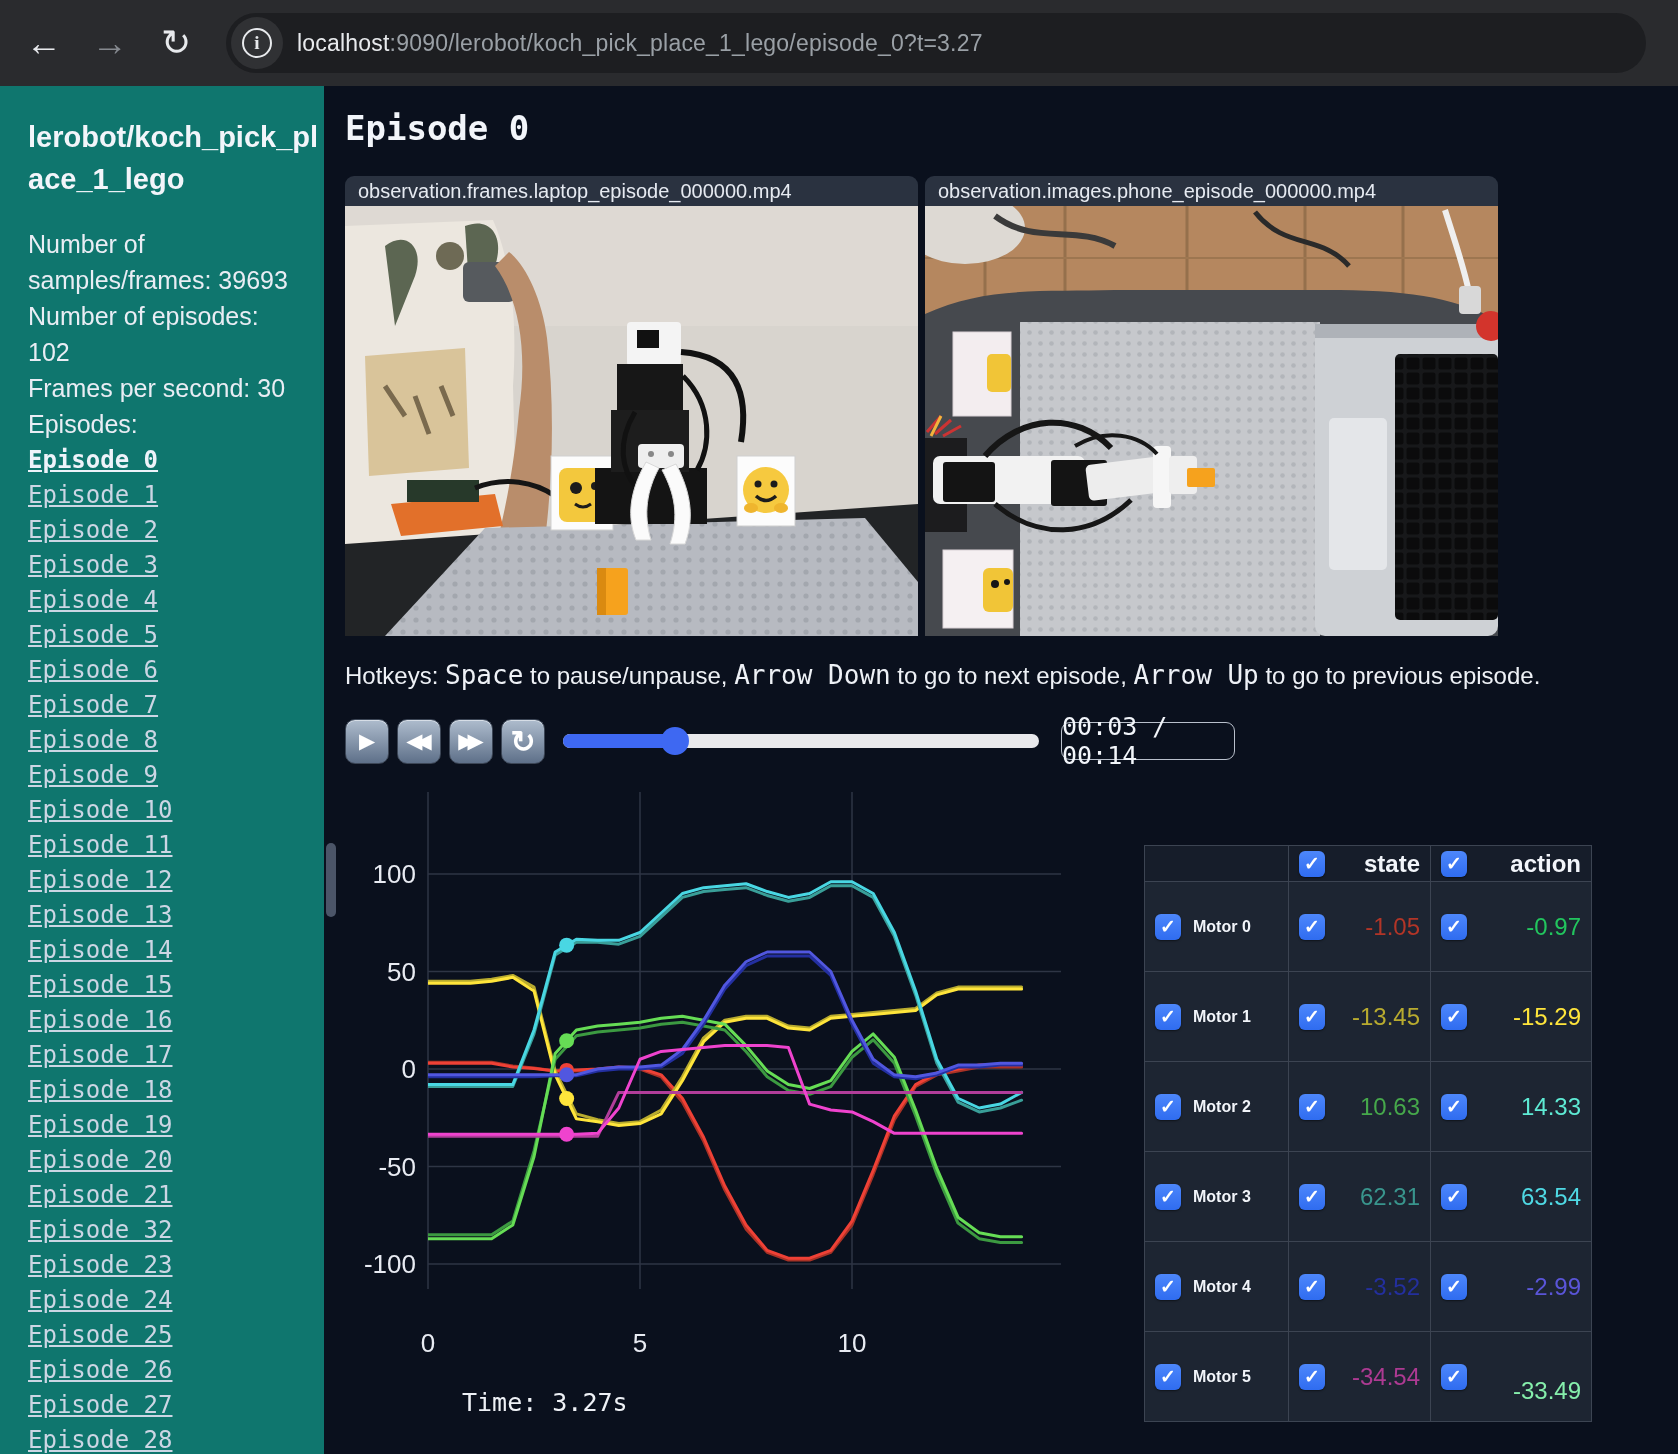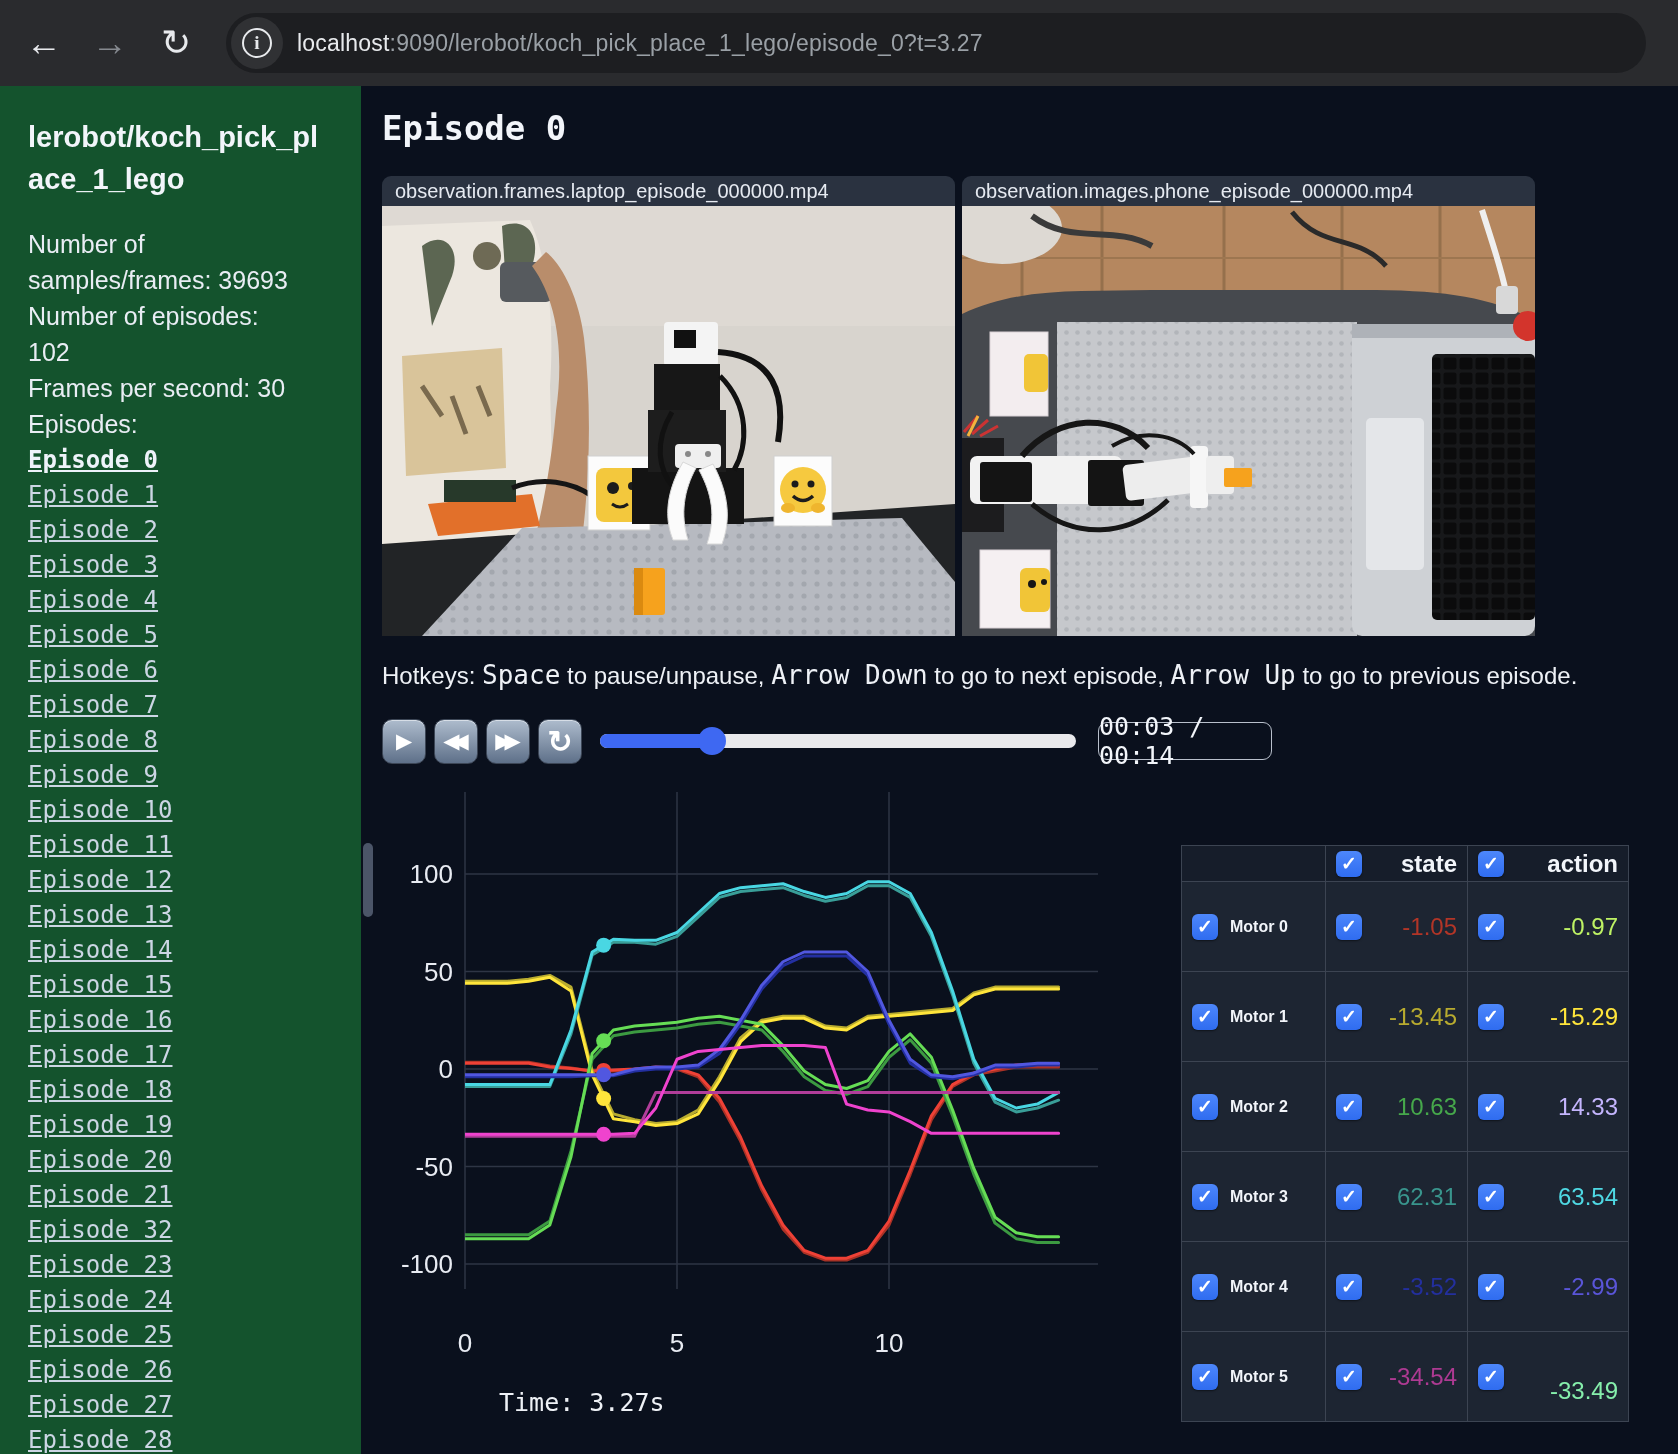--- a/index.html
+++ b/index.html
@@ -18,21 +18,21 @@
   #info-circle { width:52px; height:52px; margin-left:5px; border-radius:50%;
     background:#303134; display:flex; align-items:center; justify-content:center; }
   #info-glyph { width:30px; height:30px; border:2.5px solid #e8eaed; border-radius:50%;
     color:#e8eaed; font-size:19px; font-weight:bold; display:flex; align-items:center;
     justify-content:center; font-family:"Liberation Serif", serif; }
   #url { margin-left:14px; font-size:23px; color:#9aa0a6; letter-spacing:0.2px; }
   #url .host { color:#e8eaed; }
 
   
   #app { position:absolute; top:86px; left:0; width:1678px; height:1368px; display:flex; }
-  #sidebar { width:361px; height:100%; background:#14532d; padding:30px 0 0 28px; flex:none; }
+  #sidebar { width:324px; height:100%; background:#0f766e; padding:30px 0 0 28px; flex:none; }
   #main { position:relative; flex:1; height:100%; background:#0a101d; overflow:hidden; }
 
   #ds-title { width:305px; font-size:29px; font-weight:bold; color:#f2f5fa;
     line-height:1.45; word-break:break-all; }
   #ds-info { margin-top:26px; width:274px; font-size:25px; color:#e9edf4; line-height:1.44; }
   #episode-list { list-style:none; margin-top:2px; }
   #episode-list li { line-height:33px; }
   #episode-list a { font-family:"DejaVu Sans Mono", monospace; font-size:24px;
     color:#ccd6e4; text-decoration:underline; cursor:pointer; }
   #episode-list li.active a { font-weight:bold; color:#eef3fa; }
@@ -373,21 +373,21 @@
               </td>
               <td class="c2">
                 <div class="vcell">
                   <span class="cbx">✓</span>
                   <span class="val" style="color: rgb(178, 53, 39);">-1.05</span>
                 </div>
               </td>
               <td class="c3">
                 <div class="vcell">
                   <span class="cbx">✓</span>
-                  <span class="val" style="color: #bef264;">-0.97</span>
+                  <span class="val" style="color: #22c55e;">-0.97</span>
                 </div>
               </td>
             </tr>
             <tr>
               <td class="c1">
                 <div class="mcell">
                   <span class="cbx">✓</span>
                   <span class="lbl">Motor 1</span>
                 </div>
               </td>
@@ -413,21 +413,21 @@
               </td>
               <td class="c2">
                 <div class="vcell">
                   <span class="cbx">✓</span>
                   <span class="val" style="color: rgb(70, 168, 75);">10.63</span>
                 </div>
               </td>
               <td class="c3">
                 <div class="vcell">
                   <span class="cbx">✓</span>
-                  <span class="val" style="color: #c4b5fd;">14.33</span>
+                  <span class="val" style="color: #5eead4;">14.33</span>
                 </div>
               </td>
             </tr>
             <tr>
               <td class="c1">
                 <div class="mcell">
                   <span class="cbx">✓</span>
                   <span class="lbl">Motor 3</span>
                 </div>
               </td>

